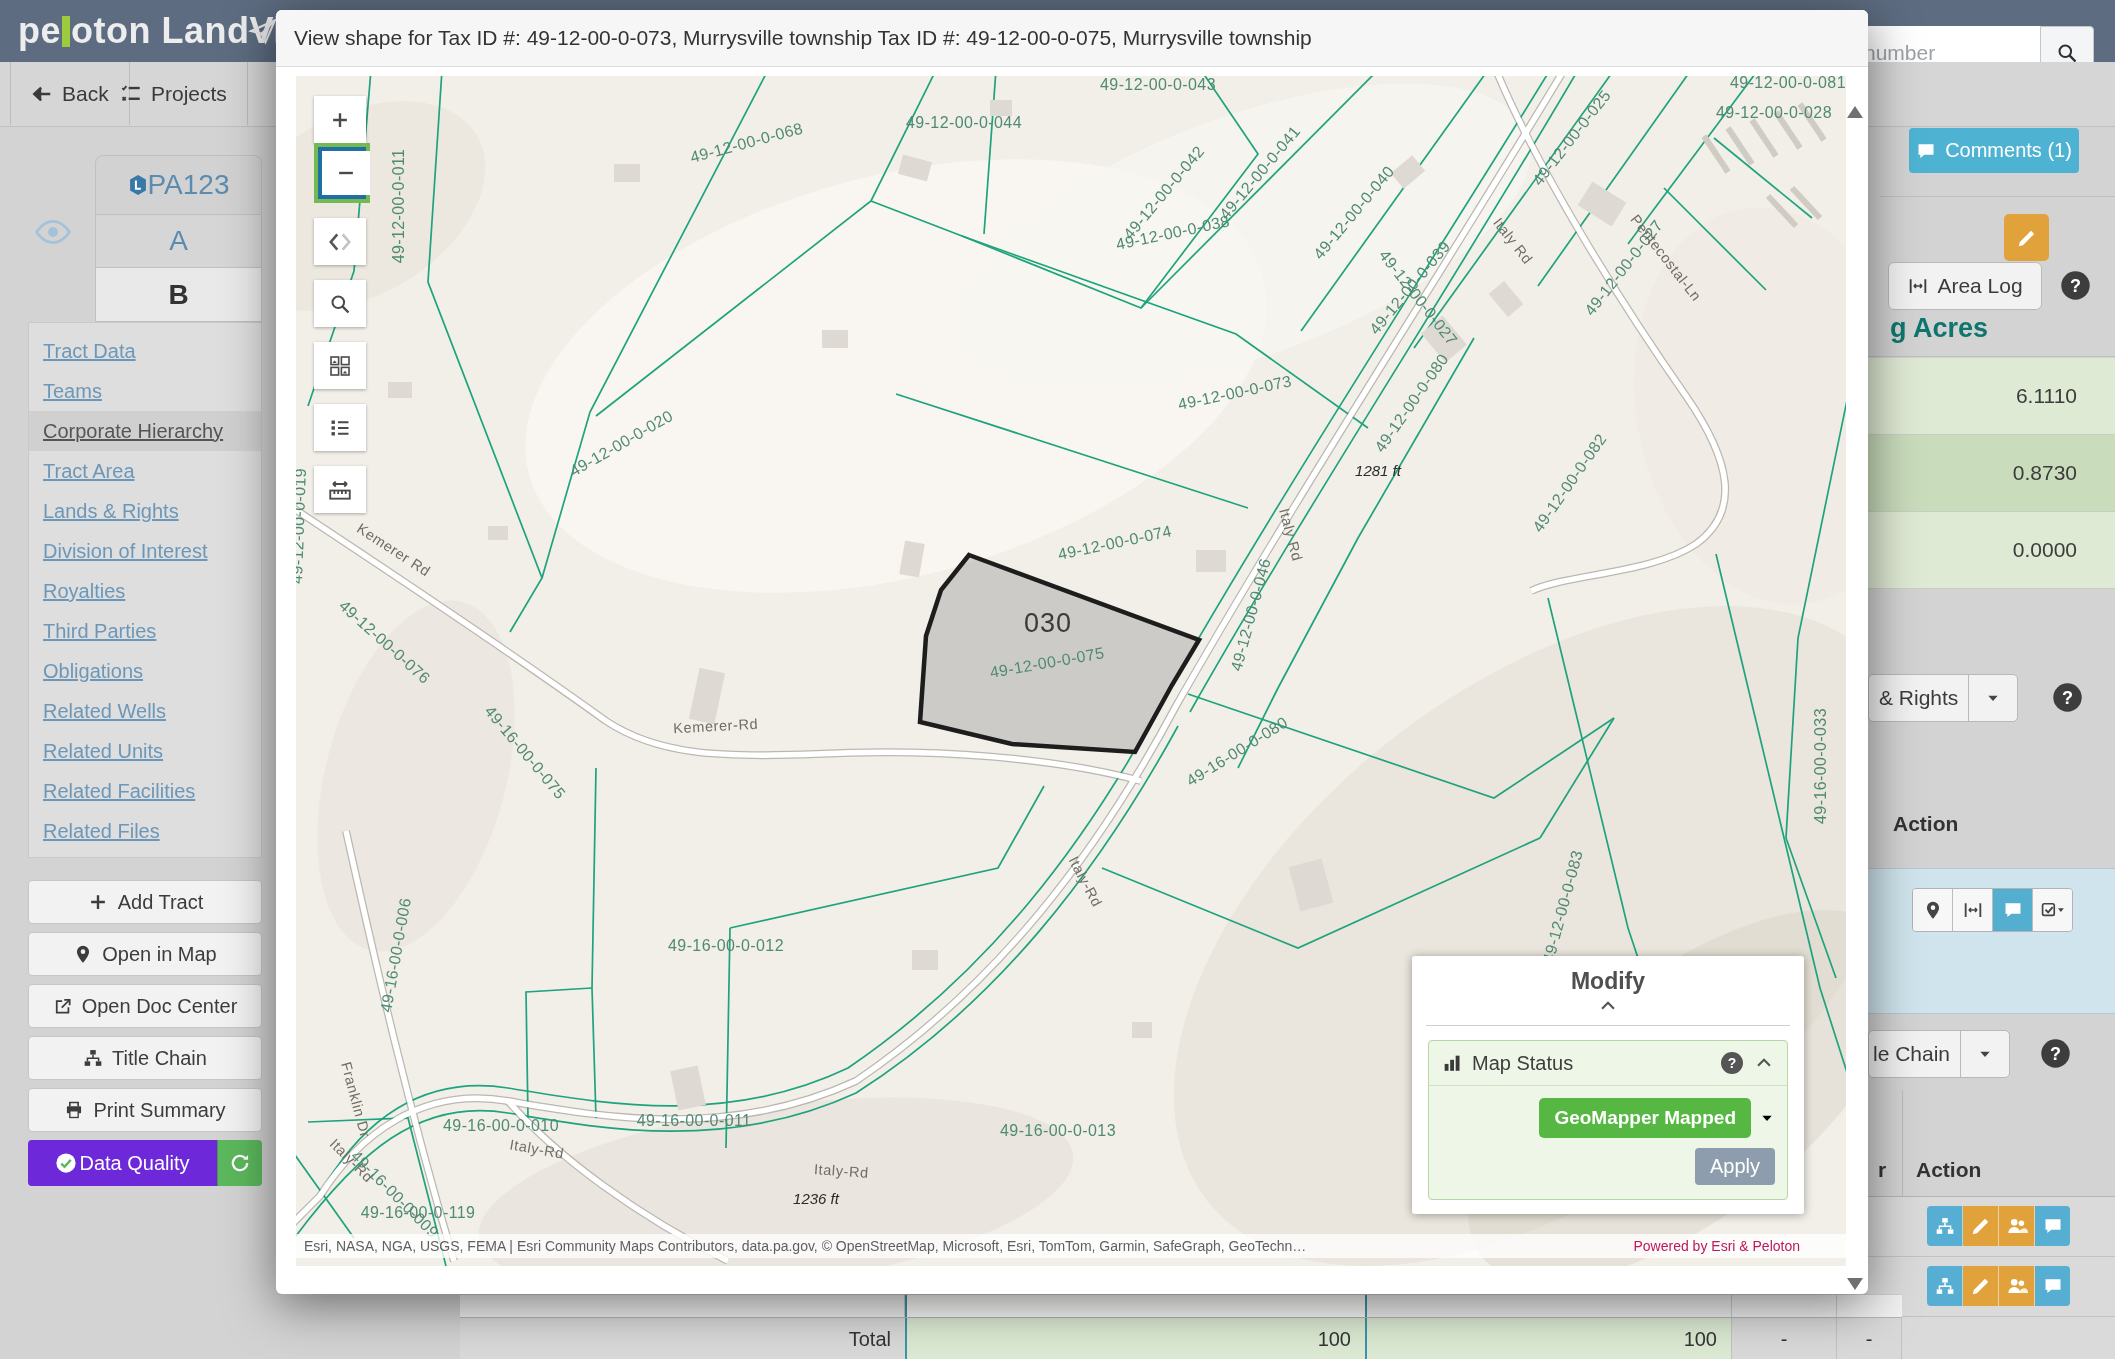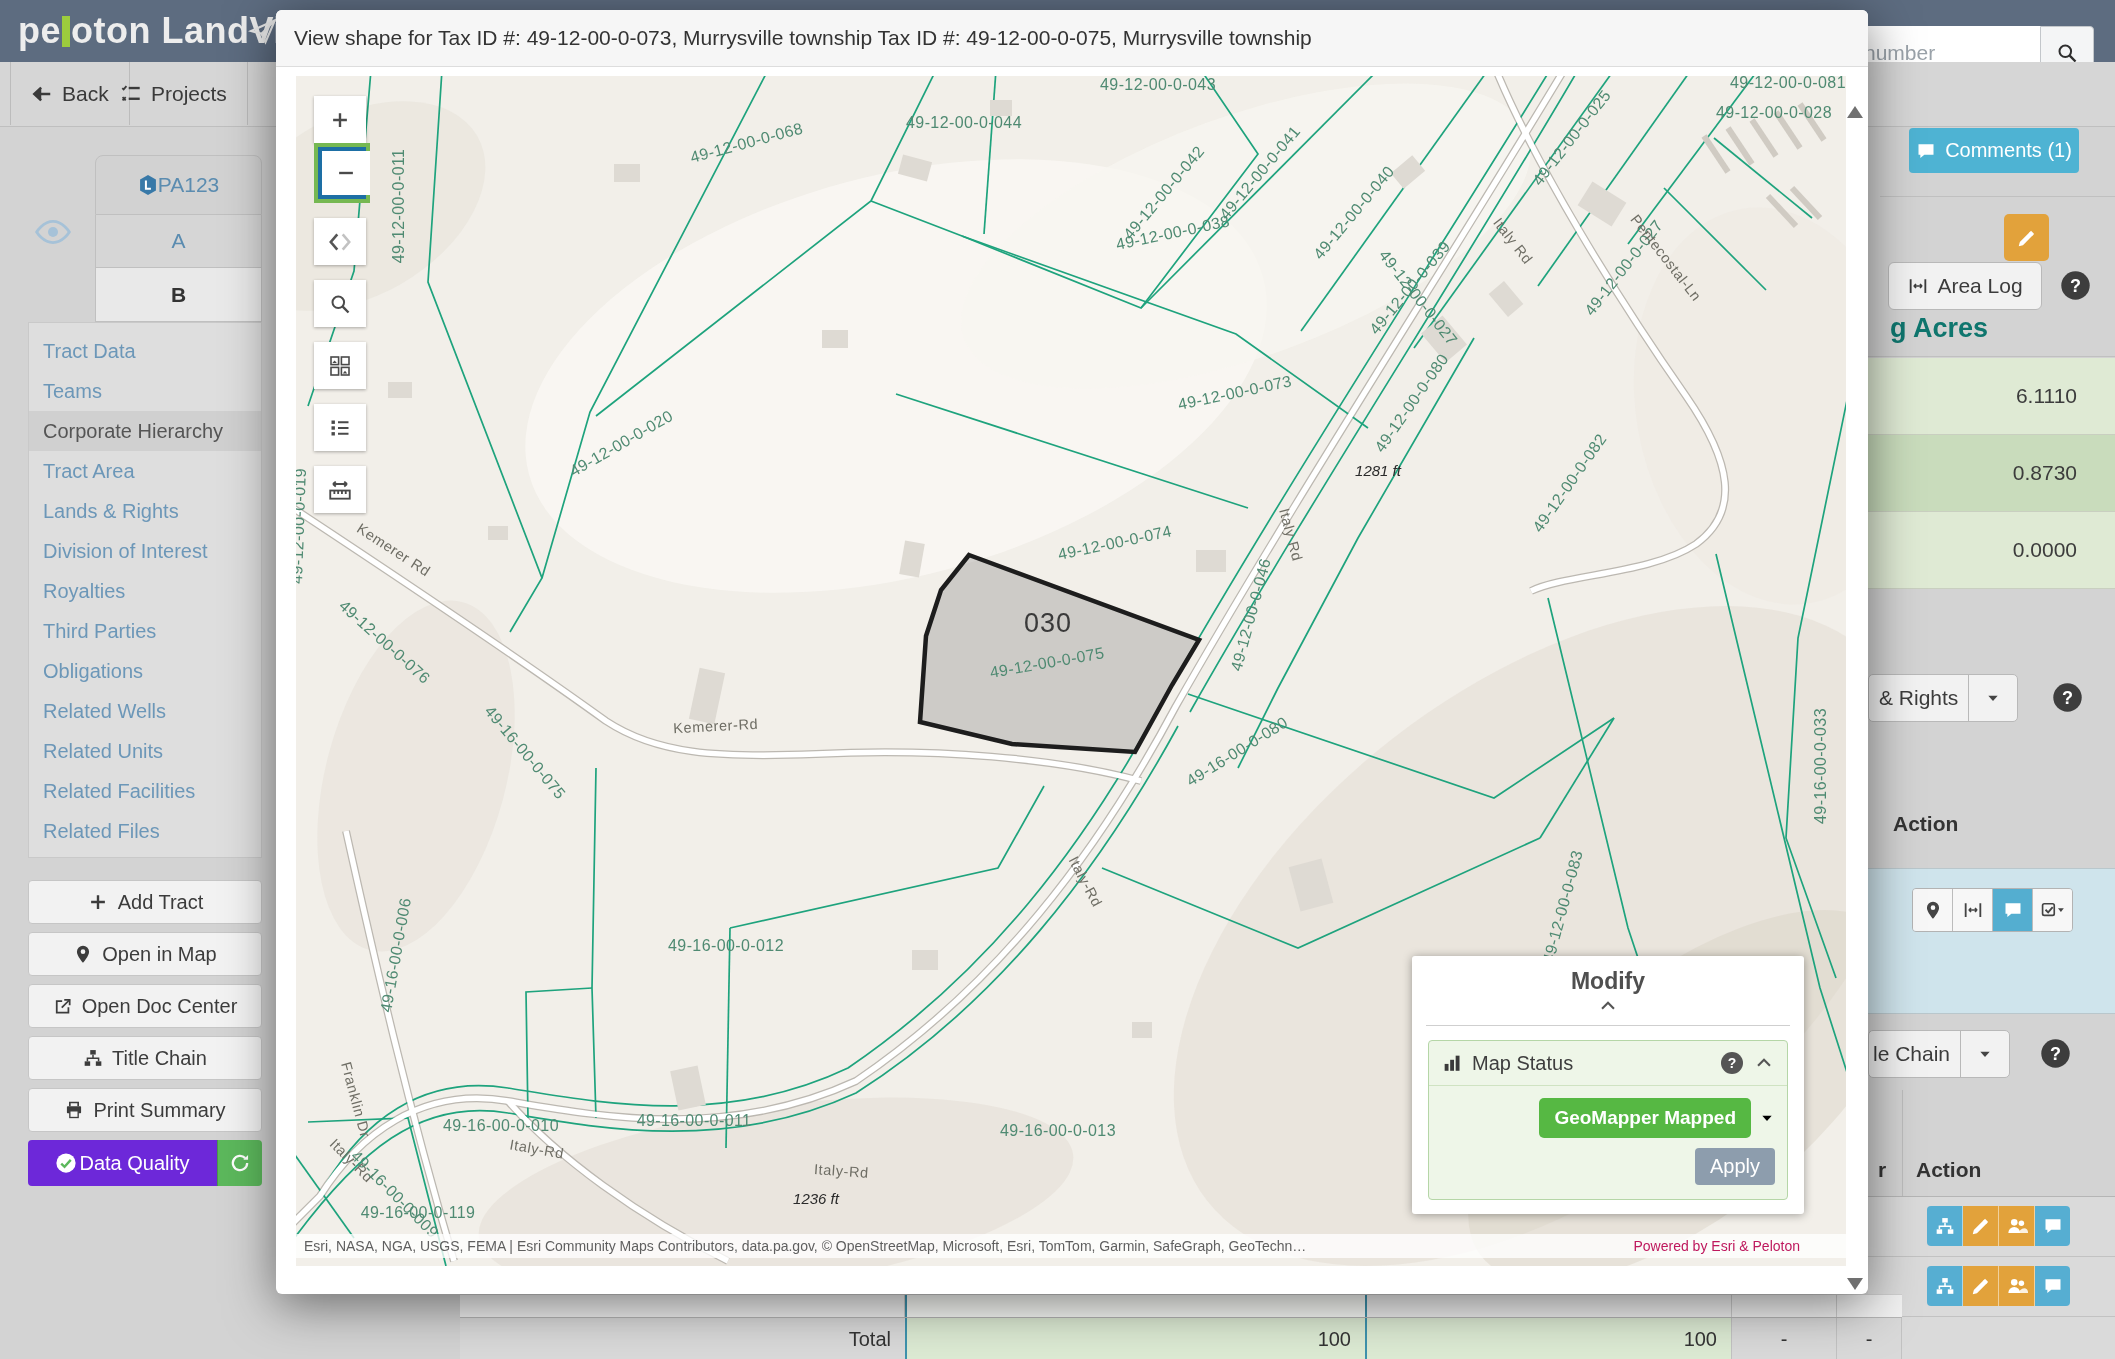--- a/index.html
+++ b/index.html
@@ -12,27 +12,27 @@
   #logo .bar{display:inline-block;width:8px;height:31px;background:#9ccc3d;vertical-align:-4px;margin:0 1px;}
   #plane{left:248px;top:16px;color:#e8e8e8;}
   #search-input{left:1852px;top:26px;width:186px;height:54px;border:none;border-radius:4px 0 0 4px;background:#fff;font-size:21px;color:#333;padding:0 0 0 12px;font-family:"Liberation Sans",sans-serif;outline:none;}
   #search-input::placeholder{color:#9aa2a9;}
   #search-btn{left:2040px;top:26px;width:54px;height:54px;background:#f4f5f6;border:1px solid #c3c7cb;border-radius:0 4px 4px 0;display:flex;align-items:center;justify-content:center;color:#2e2e2e;box-sizing:border-box;}
   
   #tbar{left:0;top:62px;width:2115px;height:64px;background:#d6d6d6;border-bottom:1px solid #bfbfbf;}
   .tbtn{position:absolute;top:0;height:63px;display:flex;align-items:center;gap:9px;padding:0 20px;font-size:21px;color:#3a3a3a;border-right:1px solid #bcbcbc;}
   .tbtn:first-child{border-left:1px solid #bcbcbc;}
   
-  .tab{position:absolute;left:95px;width:167px;box-sizing:border-box;border:1px solid #c0c0c0;display:flex;align-items:center;justify-content:center;gap:0;font-size:21px;}
+  .tab{position:absolute;left:95px;width:167px;box-sizing:border-box;border:1px solid #c0c0c0;display:flex;align-items:center;justify-content:center;gap:0;font-size:28px;}
   #tab-pa{top:155px;height:60px;border-radius:8px 8px 0 0;background:#d2d2d2;color:#5b8cb0;}
   #tab-a{top:215px;height:53px;background:#d6d6d6;color:#5b8cb0;border-top:none;}
   #tab-b{top:268px;height:54px;background:#e9e9e9;color:#333;font-weight:bold;border-top:none;}
   #eye{left:34px;top:218px;color:#a6c2d8;}
   #menu{left:28px;top:322px;width:234px;height:536px;background:#dedede;border:1px solid #c9c9c9;box-sizing:border-box;padding-top:8px;}
-  .menu-item{height:40px;line-height:40px;padding-left:14px;font-size:20px;color:#6c97b8;cursor:pointer;white-space:nowrap;}
+  .menu-item{height:40px;line-height:40px;padding-left:14px;font-size:20px;color:#6c97b8;cursor:pointer;white-space:nowrap;text-decoration:underline;}
   .menu-item.sel{background:#d0d0d0;color:#555;}
   .sbtn{position:absolute;left:28px;width:234px;height:44px;background:#f2f2f2;border:1px solid #c6c6c6;border-radius:4px;box-sizing:border-box;display:flex;align-items:center;justify-content:center;gap:9px;font-size:20px;color:#3c3c3c;}
   #dq{left:28px;top:1140px;width:234px;height:46px;border-radius:4px;overflow:hidden;display:flex;}
   #dq .main{flex:1;background:#6d28d9;color:#fff;display:flex;align-items:center;justify-content:center;gap:2px;font-size:20px;}
   #dq .refresh{width:44px;background:#5cb85c;border-left:1px solid rgba(0,0,0,.18);display:flex;align-items:center;justify-content:center;color:#fff;}
   
   .rline{position:absolute;background:#c0c0c0;height:1px;}
   #comments-btn{left:1909px;top:128px;width:170px;height:45px;background:#4eb3d3;border-radius:4px;color:#fff;display:flex;align-items:center;justify-content:center;gap:9px;font-size:20px;}
   #pencil-btn{left:2004px;top:214px;width:45px;height:47px;background:#e2a23b;border-radius:5px;color:#fff;display:flex;align-items:center;justify-content:center;}
   #arealog-btn{left:1888px;top:262px;width:154px;height:48px;background:#f2f2f2;border:1px solid #b9b9b9;border-radius:6px;box-sizing:border-box;display:flex;align-items:center;justify-content:center;gap:8px;font-size:21px;color:#3c3c3c;}

